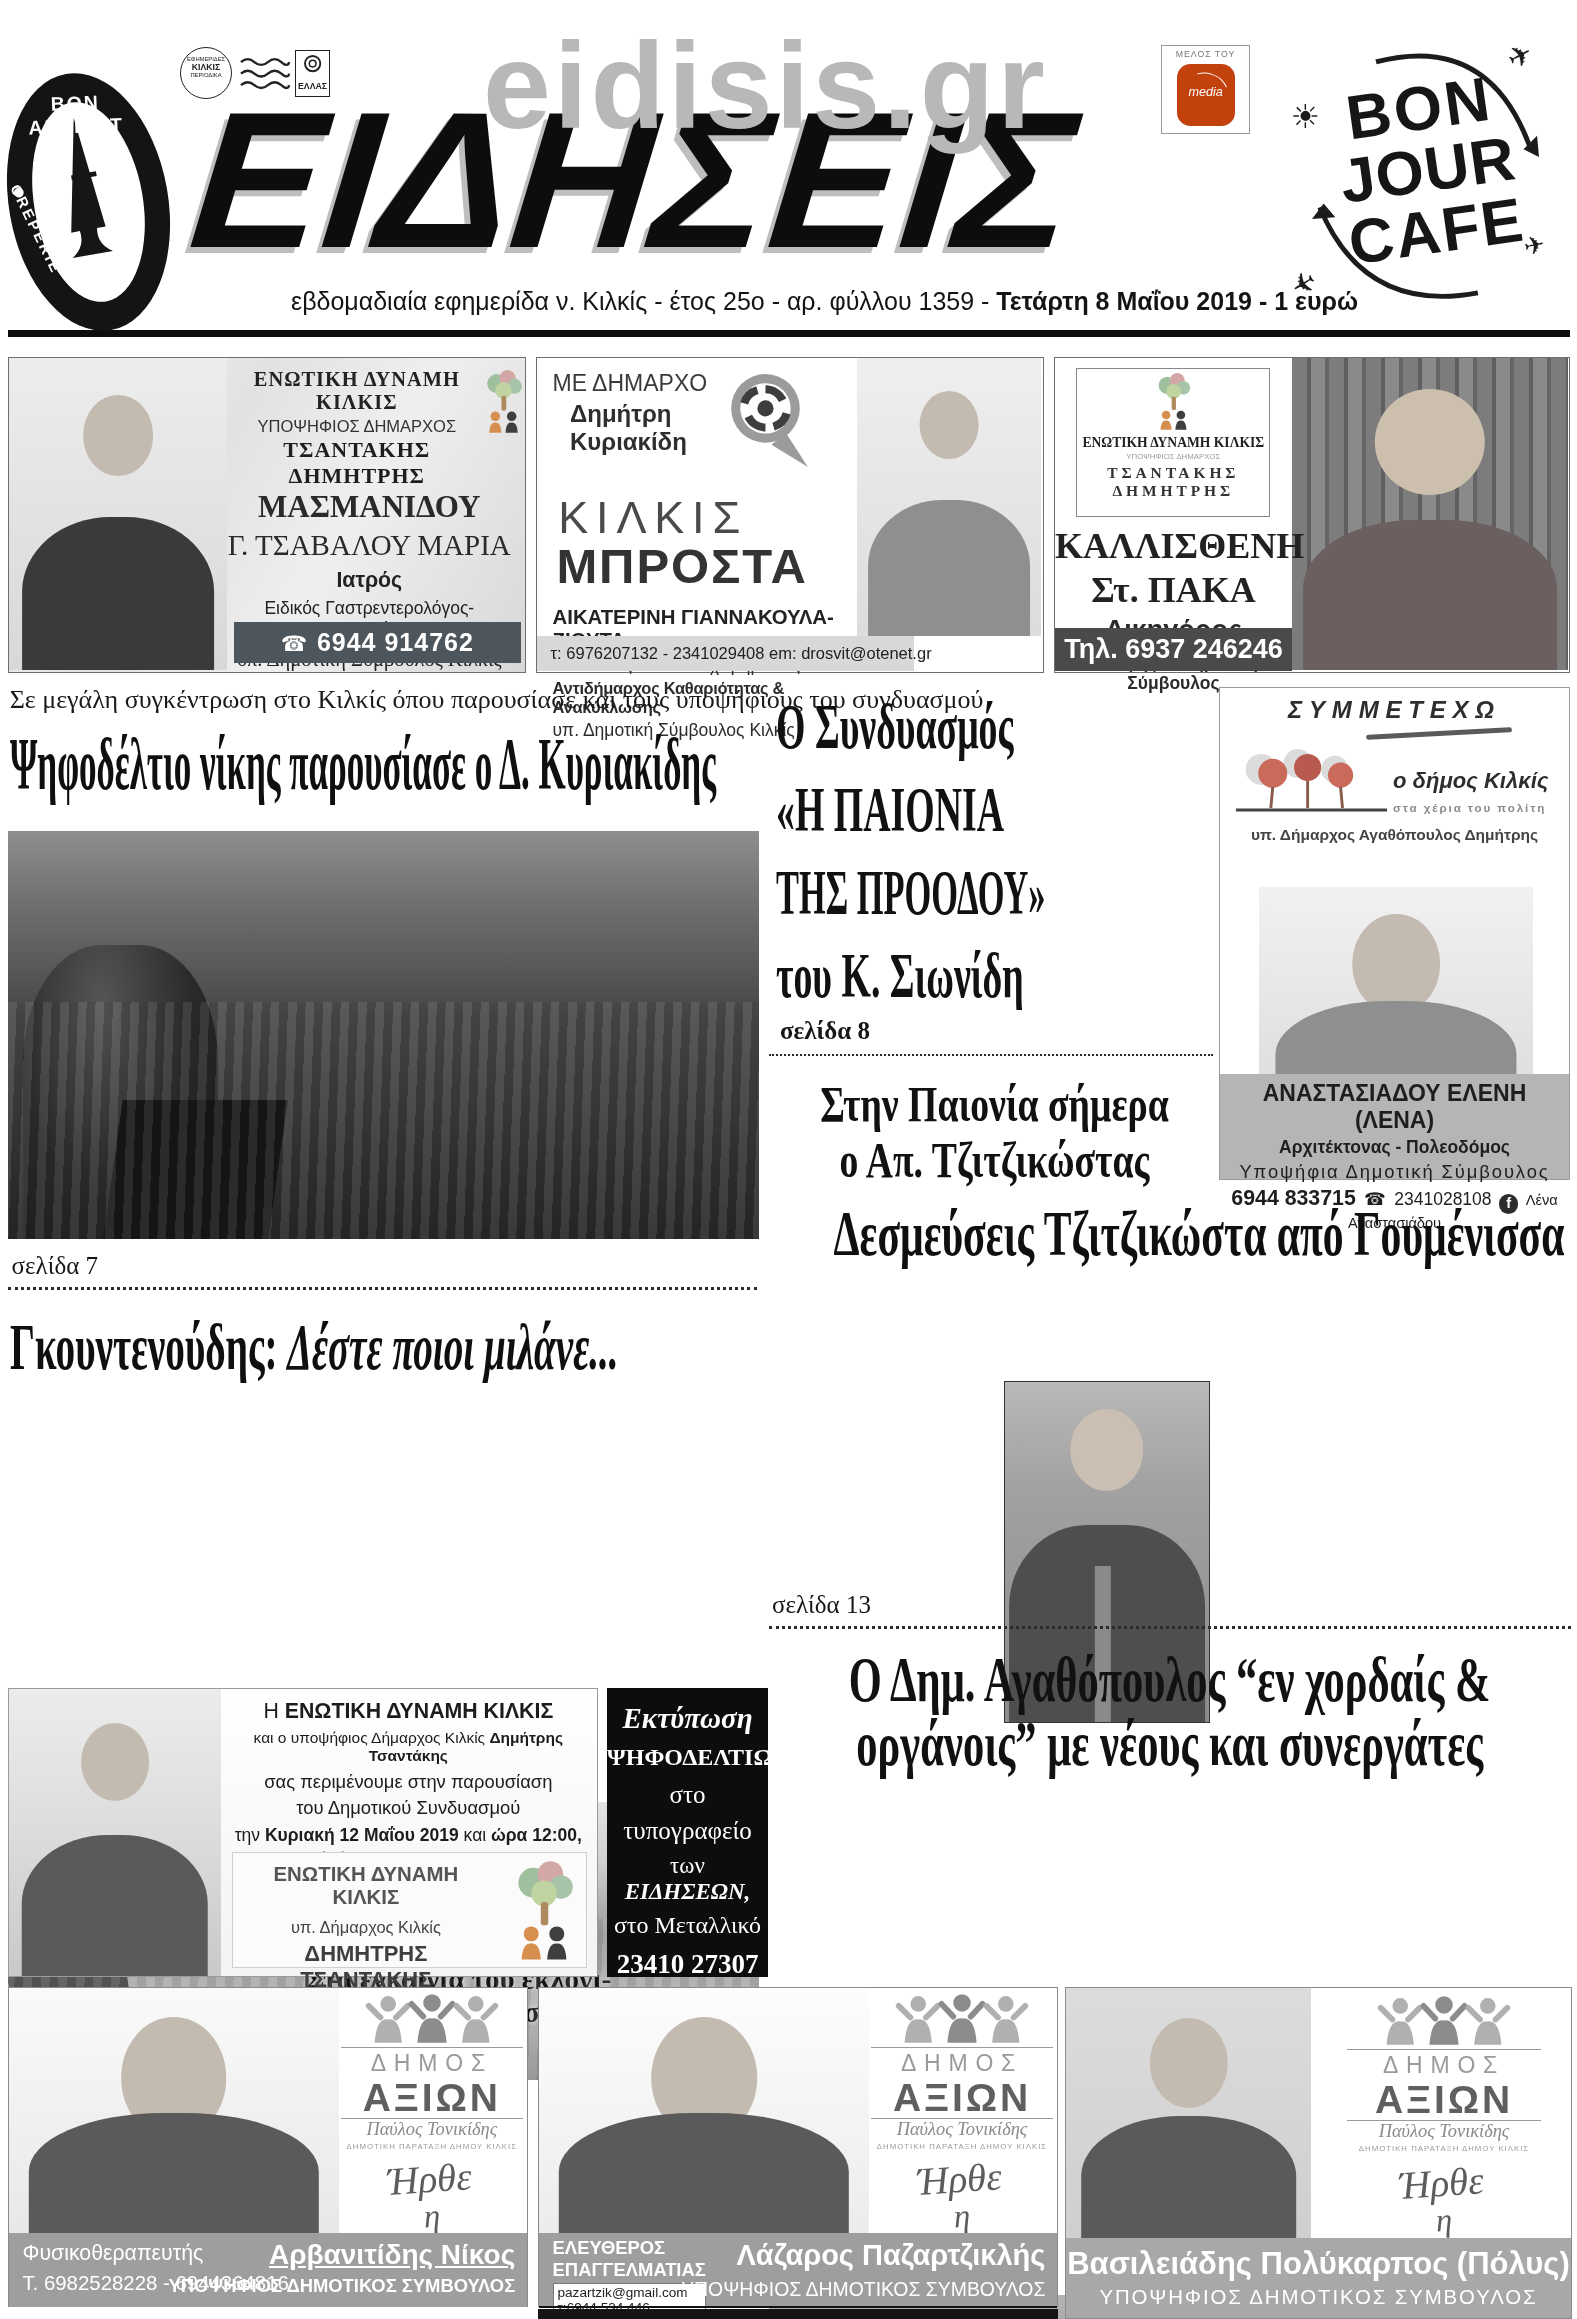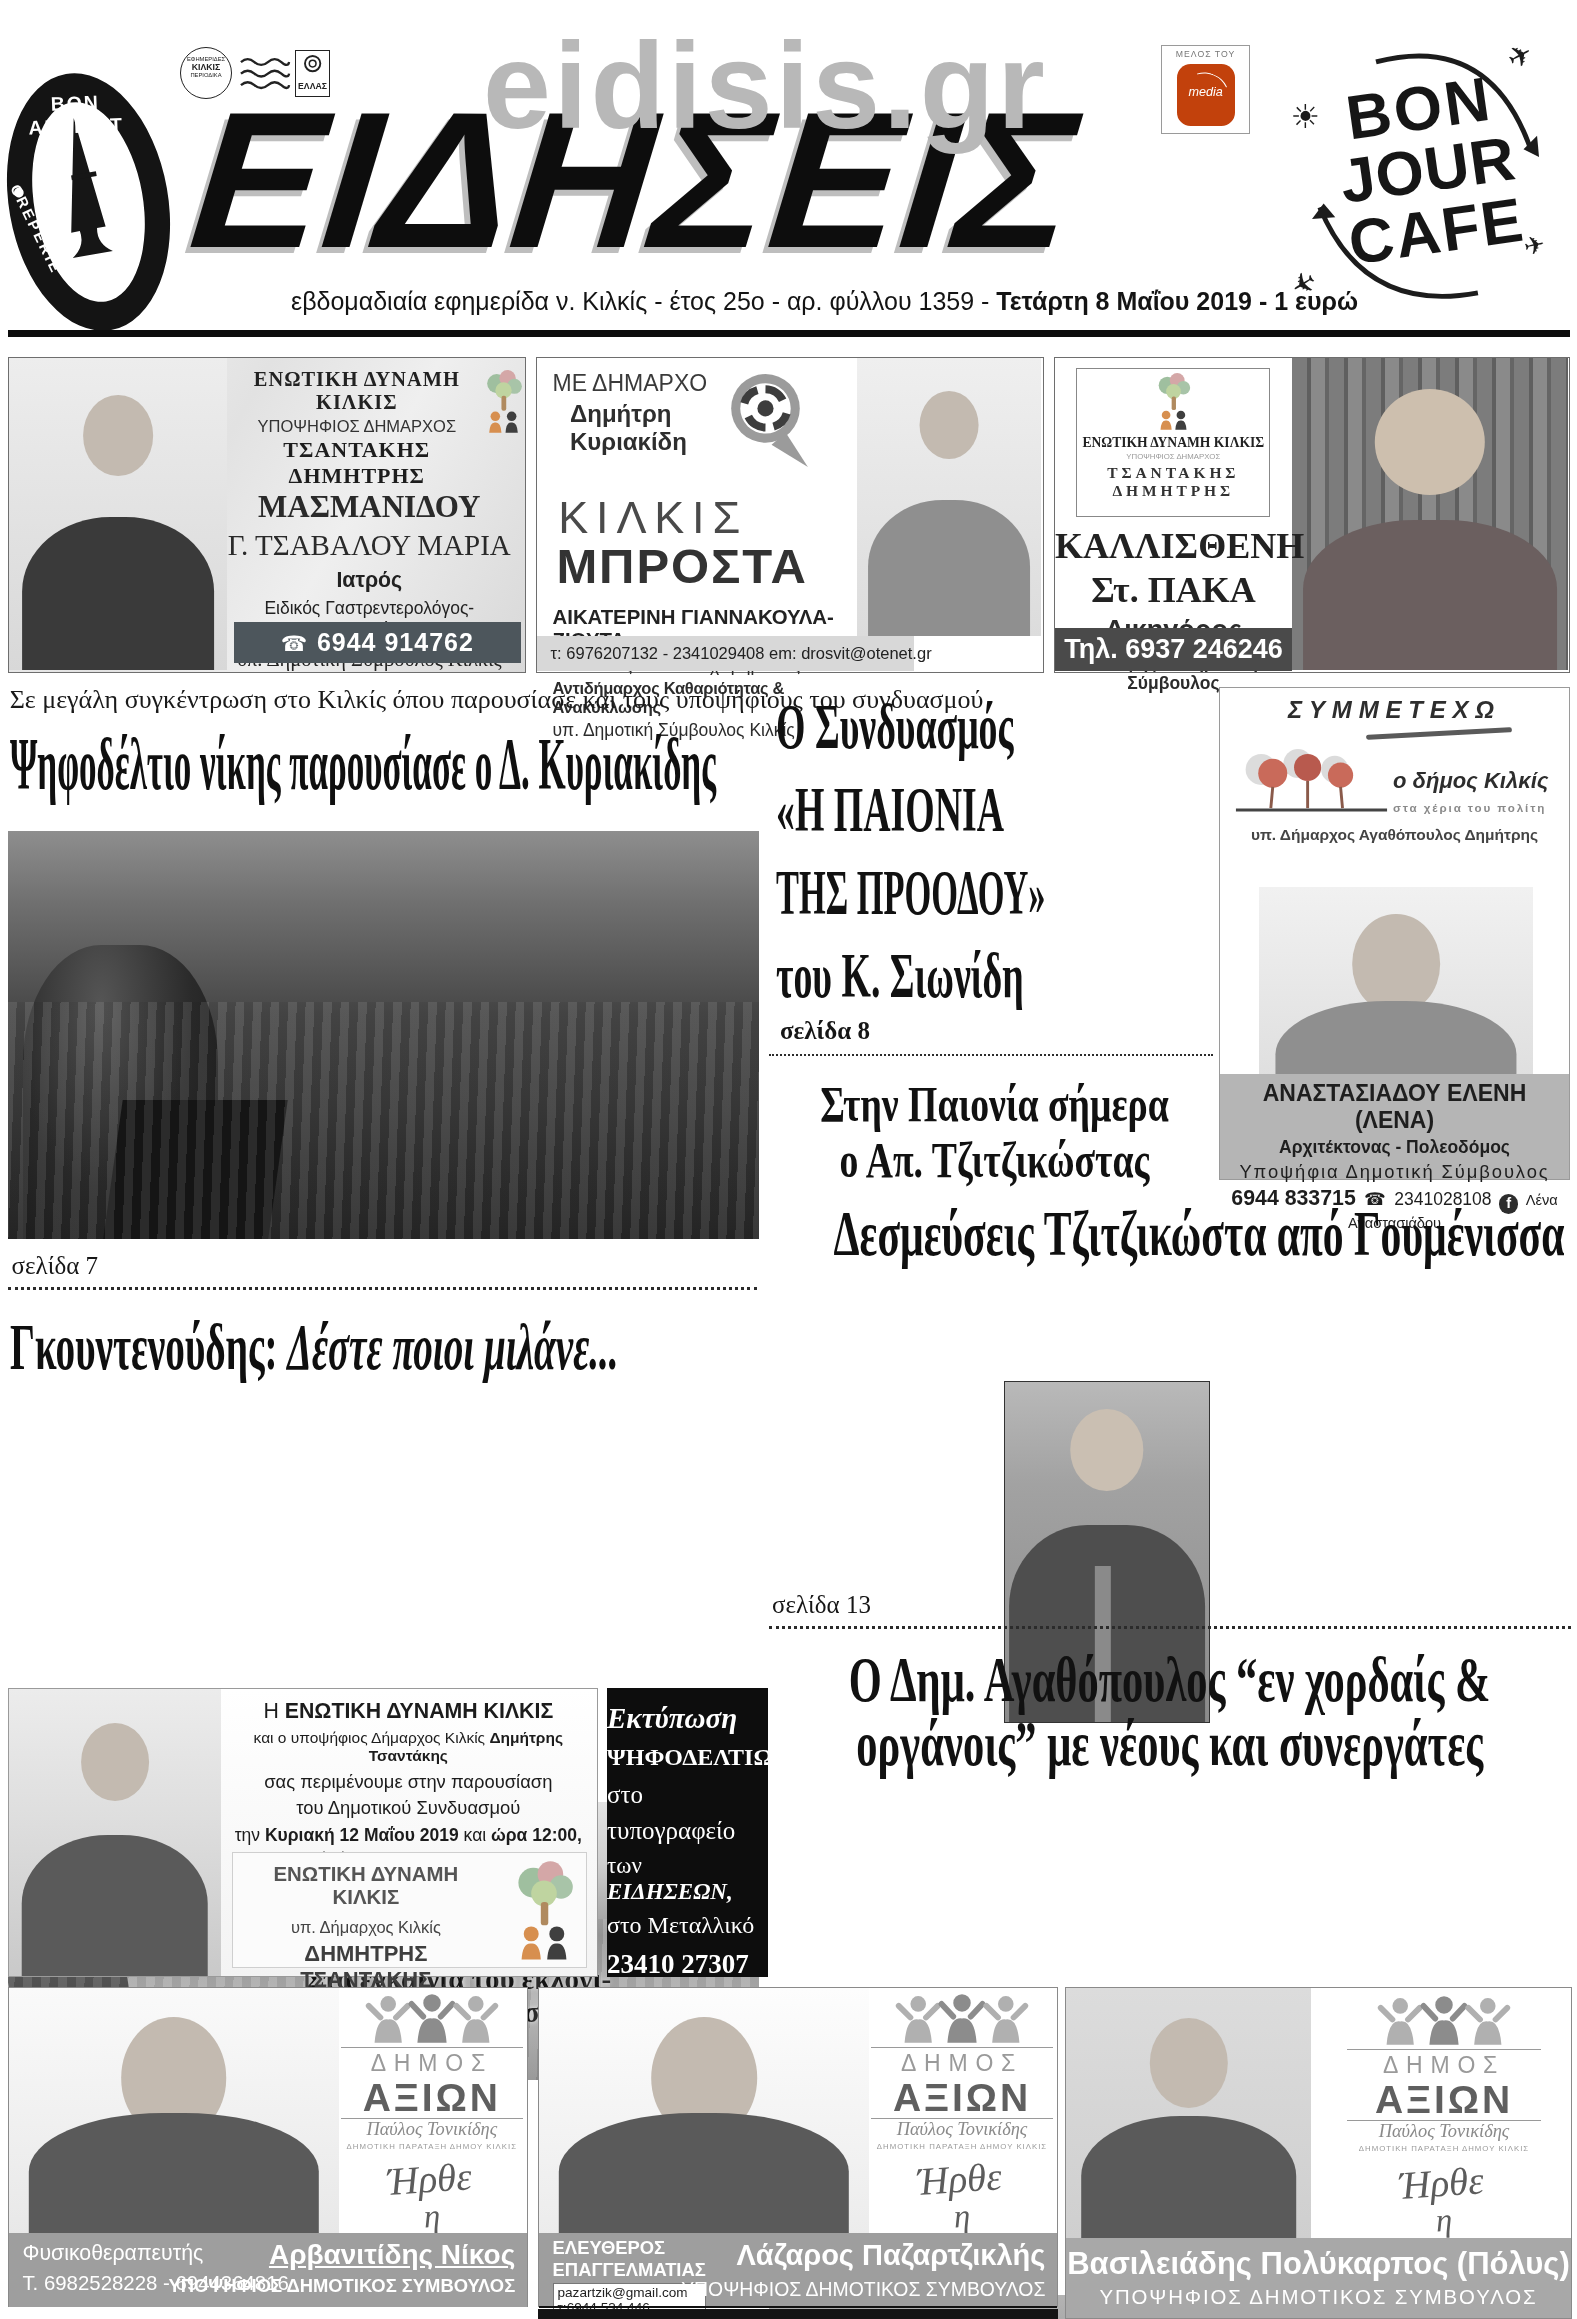--- a/index.html
+++ b/index.html
@@ -252,21 +252,21 @@
         <circle cx="30" cy="30" r="12" fill="#bfd4a0"></circle>
         <rect x="27" y="38" width="7" height="22" rx="3" fill="#b08a5f"></rect>
         <circle cx="18" cy="68" r="7" fill="#d78f4f"></circle>
         <path d="M9 92 Q10 76 18 77 Q26 76 27 92 Z" fill="#d78f4f"></path>
         <circle cx="42" cy="68" r="7" fill="#3f3f3f"></circle>
         <path d="M33 92 Q34 76 42 77 Q50 76 51 92 Z" fill="#3f3f3f"></path>
       </svg>
     </div>
   </div>
 
-  <div class="abs serif" style="left:607px;top:1688px;width:161px;height:289px;background:#0d0d0d;color:#fff;">
+  <div class="abs serif" style="left:607px;top:1688px;width:161px;height:289px;background:#0d0d0d;color:#fff;text-align:center;">
     <div style="font-size:29px;font-weight:bold;font-style:italic;margin-top:13.6px;">Εκτύπωση</div>
     <div style="font-size:24px;font-weight:bold;margin-top:9.7px;">ΨΗΦΟΔΕΛΤΙΩΝ</div>
     <div style="font-size:25px;margin-top:9.7px;">στο</div>
     <div style="font-size:25px;margin-top:7.8px;">τυπογραφείο</div>
     <div style="font-size:23px;margin-top:7.8px;"><span>των </span><span style="font-weight:bold;font-style:italic;">ΕΙΔΗΣΕΩΝ,</span></div>
     <div style="font-size:24px;margin-top:7.8px;">στο Μεταλλικό</div>
     <div style="font-size:27px;font-weight:bold;margin-top:9.7px;">23410 27307</div>
   </div>
 
   <div class="abs" style="left:776px;top:691px;width:243px;">

